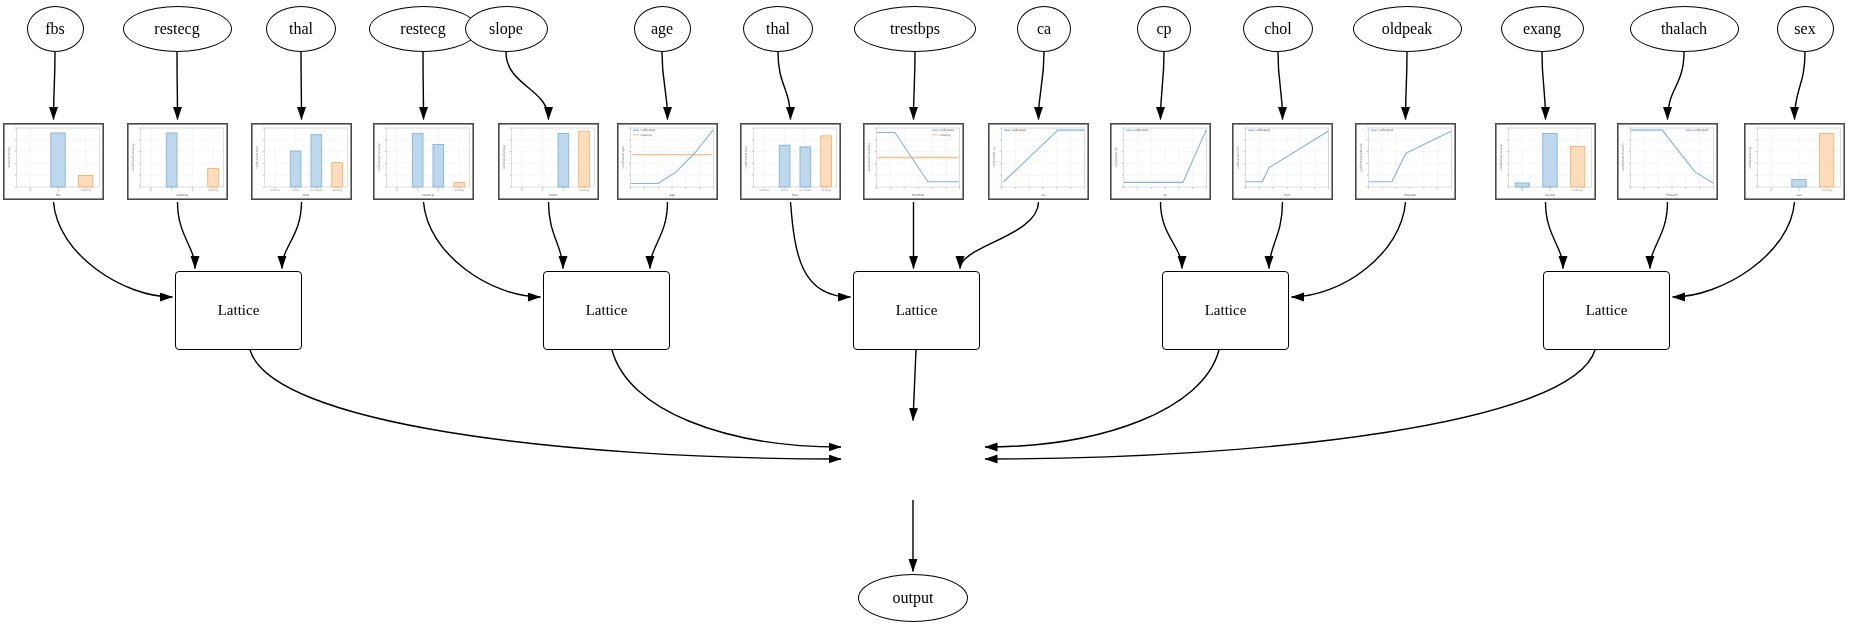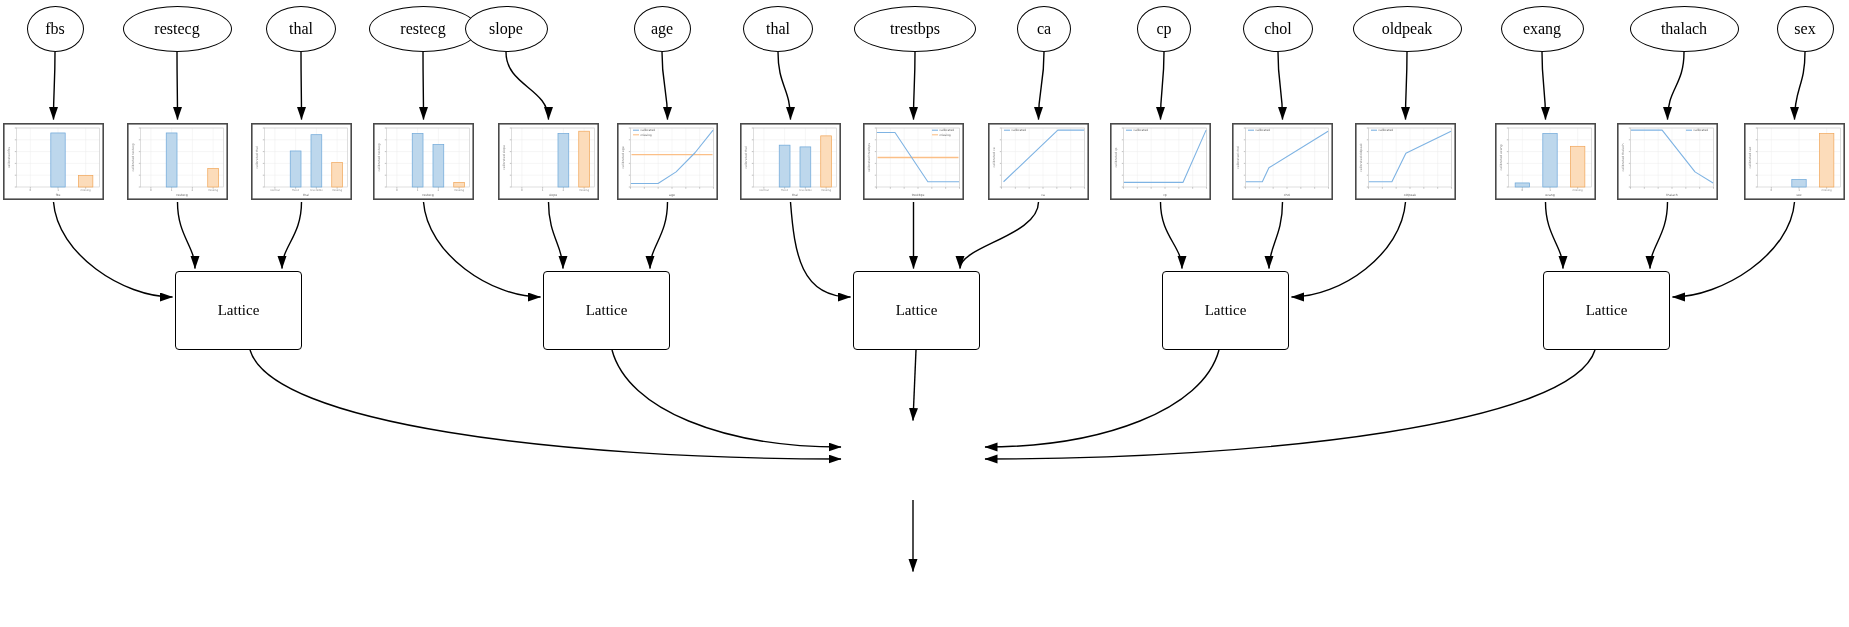--- a/index.html
+++ b/index.html
@@ -113,20 +113,23 @@
     </div>
     <div class="node rect" style="left: 853px; top: 271px; width: 127px; height: 79px;">
       <span>Lattice</span>
     </div>
     <div class="node rect" style="left: 1162px; top: 271px; width: 127px; height: 79px;">
       <span>Lattice</span>
     </div>
     <div class="node rect" style="left: 1543px; top: 271px; width: 127px; height: 79px;">
       <span>Lattice</span>
     </div>
+    <div class="node ellipse" style="left: 858px; top: 574px; width: 110px; height: 48px;">
+      <span>output</span>
+    </div>
     <div class="minichart" style="left: 3px; top: 123px;">
       <svg width="101" height="77" viewBox="0 0 101 77">
         <rect x="0.8" y="0.8" width="99.4" height="75.4" fill="#fff" stroke="#4a4a4a" stroke-width="1.6"></rect>
         <line x1="11.8" y1="64" x2="13.5" y2="64" stroke="#999999" stroke-width="0.6"></line>
         <line x1="13.5" y1="52.2" x2="96.5" y2="52.2" stroke="#ececec" stroke-width="0.5"></line>
         <line x1="11.8" y1="52.2" x2="13.5" y2="52.2" stroke="#999999" stroke-width="0.6"></line>
         <line x1="13.5" y1="40.4" x2="96.5" y2="40.4" stroke="#ececec" stroke-width="0.5"></line>
         <line x1="11.8" y1="40.4" x2="13.5" y2="40.4" stroke="#999999" stroke-width="0.6"></line>
         <line x1="13.5" y1="28.599999999999994" x2="96.5" y2="28.599999999999994" stroke="#ececec" stroke-width="0.5"></line>
         <line x1="11.8" y1="28.599999999999994" x2="13.5" y2="28.599999999999994" stroke="#999999" stroke-width="0.6"></line>

